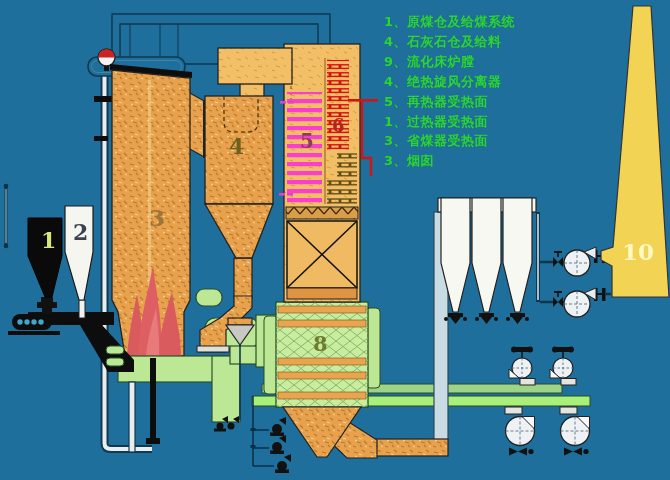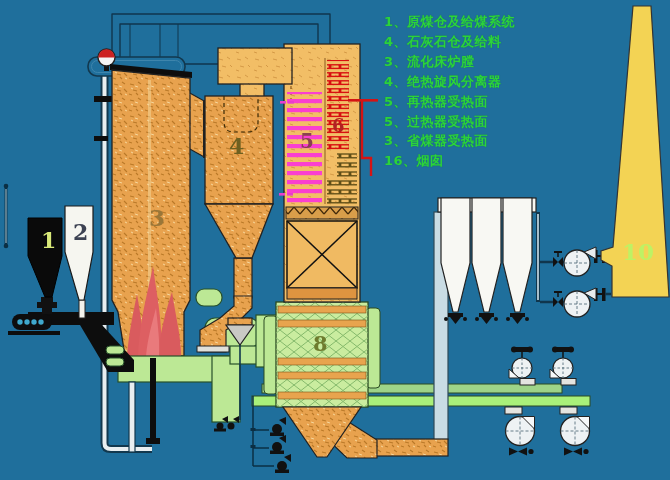--- a/index.html
+++ b/index.html
@@ -338,29 +338,29 @@
   </g>
 
   <polygon points="28,218 62,218 62,256 52,297 45,297 28,256" fill="#0A0A0A" stroke="#000000" stroke-width="1"></polygon>
 
   <polygon points="65,206 93,206 93,252 84,300 79,300 65,252" fill="#F6F6F0" stroke="#1A1A1A" stroke-width="1.2"></polygon>
 </svg>
 
 <div class="legend">
   <div>1、原煤仓及给煤系统</div>
   <div>4、石灰石仓及给料</div>
-  <div>3、流化床炉膛</div>
+  <div>9、流化床炉膛</div>
   <div>4、绝热旋风分离器</div>
   <div>5、再热器受热面</div>
-  <div>5、过热器受热面</div>
+  <div>1、过热器受热面</div>
   <div>3、省煤器受热面</div>
-  <div>16、烟囱</div>
+  <div>3、烟囱</div>
 </div>
 
 <span class="lbl" style="left:41px;top:229px;font-size:22px;color:#D8E878;">1</span>
 <span class="lbl" style="left:73px;top:221px;font-size:22px;color:#3C4252;">2</span>
 <span class="lbl" style="left:149px;top:206px;font-size:23px;color:#9A7638;">3</span>
 <span class="lbl" style="left:229px;top:135px;font-size:22px;color:#6E6020;">4</span>
 <span class="lbl" style="left:300px;top:131px;font-size:20px;color:#8A4050;">5</span>
 <span class="lbl" style="left:332px;top:117px;font-size:18px;color:#B22222;">6</span>
 <span class="lbl" style="left:313px;top:333px;font-size:21px;color:#6E7C2E;">8</span>
-<span class="lbl" style="left:622px;top:240px;font-size:23px;color:#bef264;">10</span>
+<span class="lbl" style="left:622px;top:240px;font-size:23px;color:#fef9c3;">10</span>
 
 </div>
 </body></html>

